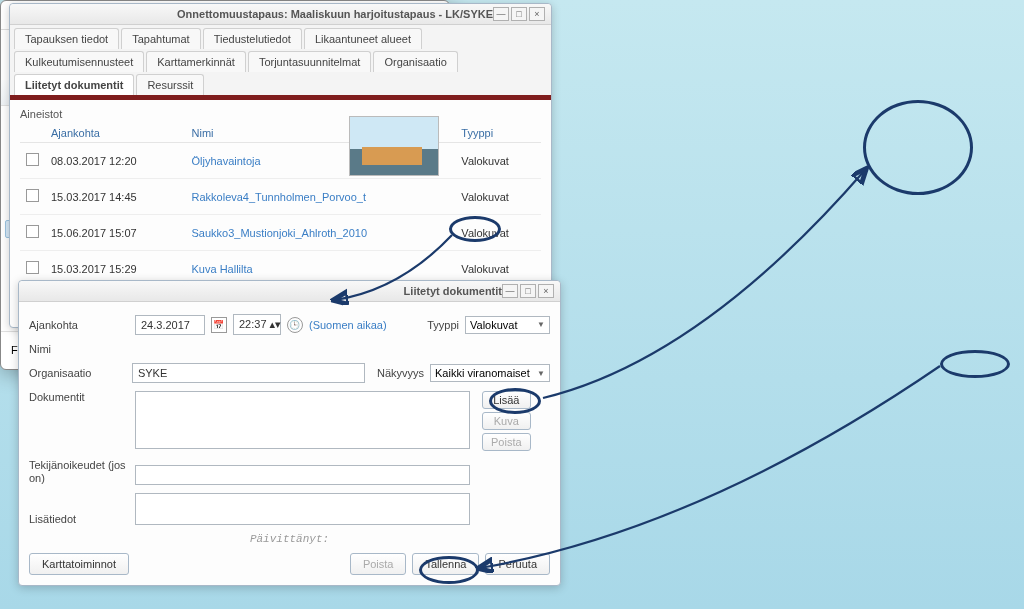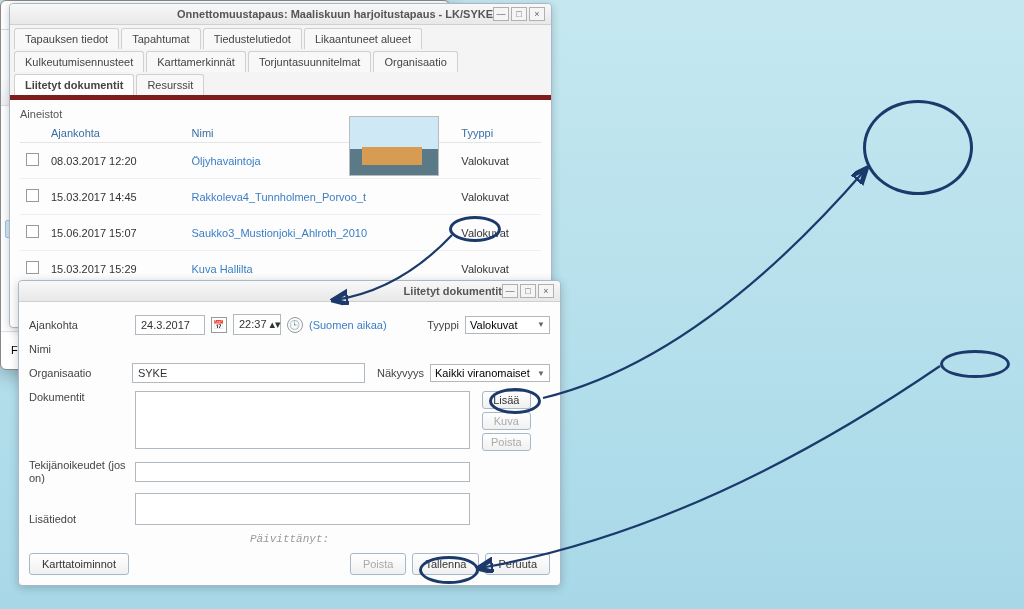--- a/index.html
+++ b/index.html
@@ -184,21 +184,21 @@
     </div>
     <div class="formrow" style="align-items:flex-start">
       <label>Dokumentit</label>
       <div class="textarea big"></div>
       <div class="sidebtns">
         <button class="btn small" id="lisaa2">Lisää</button>
         <button class="btn small" style="color:#aaa">Kuva</button>
         <button class="btn small" style="color:#aaa">Poista</button>
       </div>
     </div>
-    <div class="formrow" style="align-items:center">
+    <div class="formrow" style="align-items:flex-end">
       <label style="line-height:1.2">Tekijänoikeudet (jos on)</label>
       <input class="input" style="width: 335px;">
     </div>
     <div class="formrow" style="align-items:flex-end">
       <label>Lisätiedot</label>
       <div class="textarea" style="height:32px"></div>
     </div>
     <div class="muted">Päivittänyt:</div>
     <div class="btnrow">
       <button class="btn">Karttatoiminnot</button>

